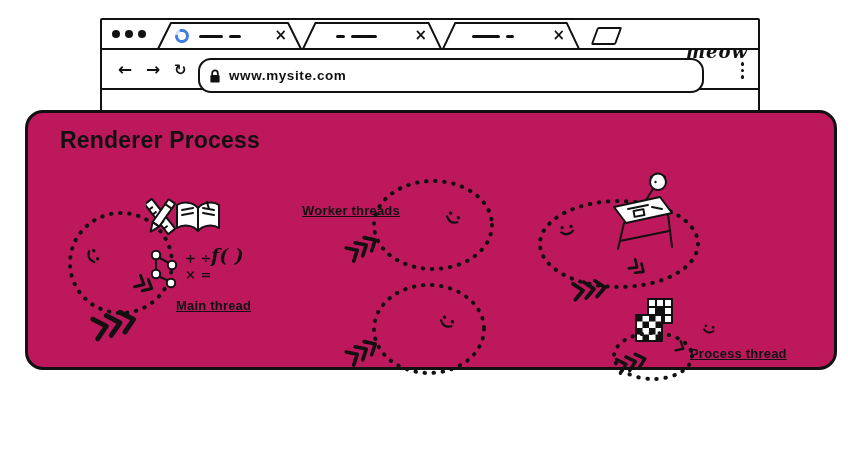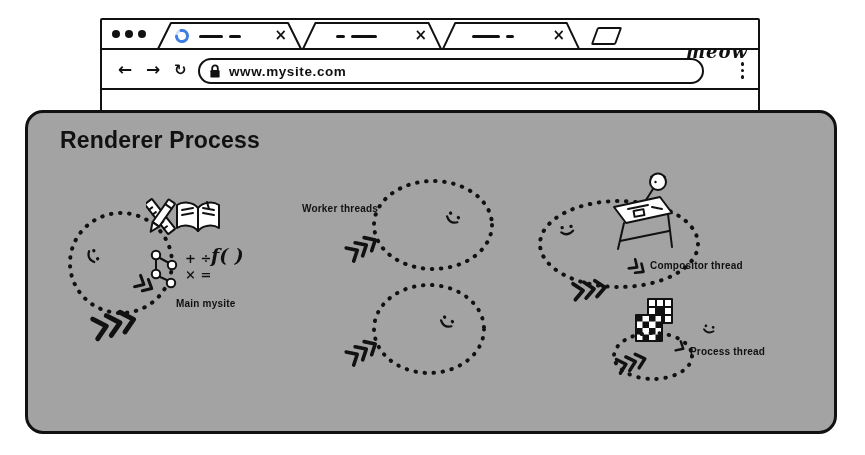--- a/index.html
+++ b/index.html
@@ -28,35 +28,35 @@
   .dash { height: 3px; background: #111; border-radius: 2px; display: inline-block; }
   .close { position: absolute; right: 15px; top: 3px; font-size: 15px; font-weight: 900;
            font-family: "DejaVu Sans", sans-serif; line-height: 20px; }
   .newtab { position: absolute; left: 492px; top: 7px; width: 25px; height: 18px;
             border: 2px solid #111; border-radius: 2px; transform: skewX(-20deg); background: #fff; }
   .logo { position: absolute; right: 10px; top: 21px; font: italic 700 18px "DejaVu Serif", serif; letter-spacing: 1px; }
 
   .navbar { position: absolute; left: 0; top: 32px; width: 100%; height: 38px; border-bottom: 2px solid #111; }
   .g { position: absolute; font-family: "DejaVu Sans", sans-serif; font-weight: 700; font-size: 17px; top: 7px; }
   .nav-back { left: 16px; }  .nav-fwd { left: 44px; }  .nav-reload { left: 72px; font-size: 15px; top: 9px; }
-  .addressbar { position: absolute; left: 96px; top: 6px; width: calc(100% - 150px); height: 26px;
+  .addressbar { position: absolute; left: 96px; top: 6px; width: calc(100% - 150px); height: 35px;
                 border: 2px solid #111; border-radius: 13px; display: flex; align-items: center;
                 gap: 8px; padding-left: 9px; background: #fff; }
   .lock path { fill: none; stroke: #111; stroke-width: 1.8; }
   .lock rect { fill: #111; }
   .url { font-size: 13.5px; font-weight: 700; letter-spacing: 0.6px; }
   .menu-btn { position: absolute; right: 12px; top: 8px; display: flex; flex-direction: column; gap: 3px; padding: 2px; }
   .mdot { width: 3.5px; height: 3.5px; border-radius: 50%; background: #111; }
 
   
-  .panel { position: absolute; left: 25px; top: 110px; width: 812px; height: 324px;
-           background: #a3a3a3; border: 3px solid #111; border-radius: 18px; z-index: 2; }
+  .panel { position: absolute; left: 25px; top: 110px; width: 812px; height: 260px;
+           background: #be185d; border: 3px solid #111; border-radius: 18px; z-index: 2; }
   .panel > * { position: absolute; }
   .p-title { left: 32px; top: 14px; font-size: 23px; font-weight: 700; letter-spacing: 0.2px; }
-  .lbl { font-size: 10px; font-weight: 700; letter-spacing: 0.2px; white-space: nowrap; }
+  .lbl { font-size: 13px; font-weight: 700; letter-spacing: 0.2px; white-space: nowrap; text-decoration: underline; }
 
   .loop ellipse { fill: none; stroke: #111; stroke-width: 4; stroke-linecap: round; stroke-dasharray: 0.5 8.6; }
   .smiley circle { fill: #111; }
   .smiley path { fill: none; stroke: #111; stroke-width: 2.2; stroke-linecap: round; }
   .chev path { fill: none; stroke: #111; stroke-width: 3.8; stroke-linecap: round; stroke-linejoin: round; }
   .sk rect, .sk line, .sk polygon, .sk path, .sk circle
       { fill: #fff; stroke: #111; stroke-width: 2; stroke-linejoin: round; stroke-linecap: round; }
   .sk line { fill: none; }
   .sk .fill { fill: #111; stroke: none; }
 
@@ -214,21 +214,21 @@
       <circle cx="8" cy="6" r="4.2"></circle>
         <circle cx="24" cy="16" r="4.2"></circle>
         <circle cx="8" cy="25" r="4.2"></circle>
         <circle cx="23" cy="34" r="4.2"></circle>
     </svg>
     <div class="mt-math">
       <div>+ ÷</div>
       <div>× =</div>
     </div>
     <span class="mt-fn">f( )</span>
-    <span class="lbl mt-label">Main mysite</span>
+    <span class="lbl mt-label">Main thread</span>
     <svg class="chev mt-chev-s" width="26" height="16" viewBox="0 0 25 20">
       <path d="M2,2 L11,10 L2,18"></path>
         <path d="M13,2 L22,10 L13,18"></path>
     </svg>
     <svg class="chev mt-chev-b" width="46" height="26" viewBox="0 0 36 20">
       <path d="M2,2 L11,10 L2,18"></path>
         <path d="M13,2 L22,10 L13,18"></path>
         <path d="M24,2 L33,10 L24,18"></path>
     </svg>
 
@@ -278,21 +278,20 @@
       <rect x="28" y="41" width="10" height="6" transform="rotate(-10 33 44)"></rect>
       <line x1="46" y1="38" x2="56" y2="40"></line>
       <line x1="18" y1="54" x2="12" y2="80"></line>
       <line x1="62" y1="45" x2="66" y2="78"></line>
       <line x1="14" y1="72" x2="63" y2="62"></line>
     </svg>
     <svg class="chev ct-chev-s" width="20" height="14" viewBox="0 0 25 20">
       <path d="M2,2 L11,10 L2,18"></path>
         <path d="M13,2 L22,10 L13,18"></path>
     </svg>
-    <span class="lbl ct-label">Compositor thread</span>
     <svg class="chev ct-chev" width="36" height="21" viewBox="0 0 36 20">
       <path d="M2,2 L11,10 L2,18"></path>
         <path d="M13,2 L22,10 L13,18"></path>
         <path d="M24,2 L33,10 L24,18"></path>
     </svg>
 
     <svg class="sk rt-icon" width="42" height="46" viewBox="0 0 42 46">
       <rect x="14" y="2" width="24" height="24"></rect>
       <line x1="22" y1="2" x2="22" y2="26"></line>
         <line x1="30" y1="2" x2="30" y2="26"></line>

